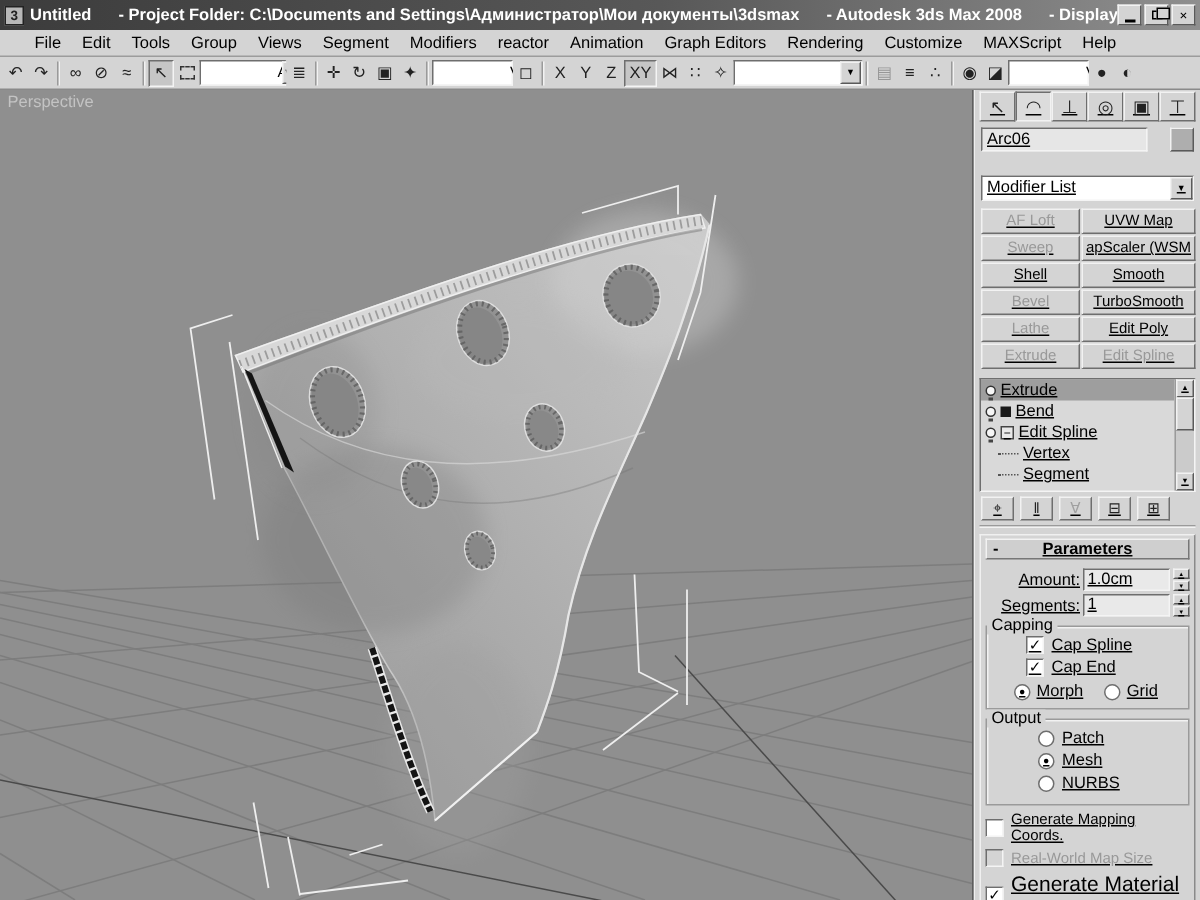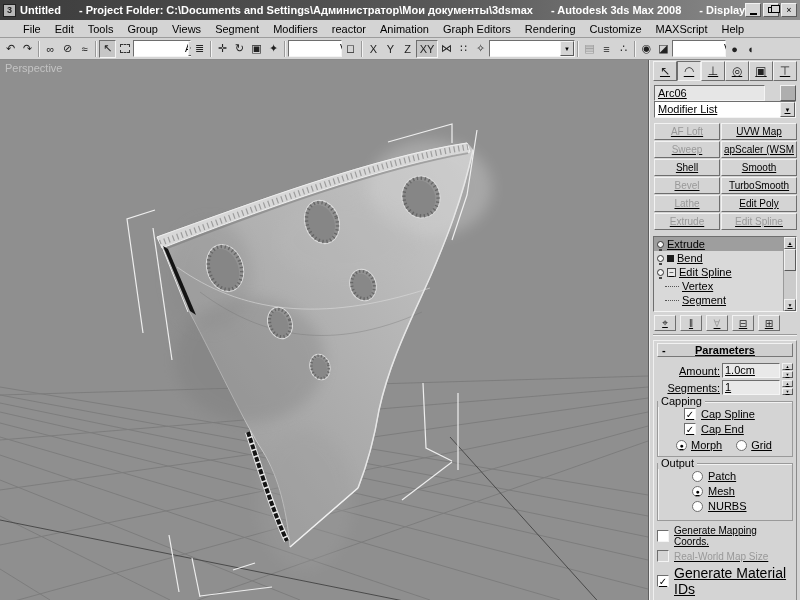--- a/index.html
+++ b/index.html
@@ -45,21 +45,21 @@
   .viewport { position:relative; width:649px; height:540px; background:#8f8f8f; border-right:1px solid #5e5e5e; }
   .vp-label { position:absolute; left:5px; top:2px; color:#c3c3c3; font-size:11px; z-index:5; }
   .viewport svg { display:block; }
 
   
   .cmdpanel { width:150px; height:540px; background:#d4d4d4; border-left:1px solid #f0f0f0; padding:1px 2px 0 3px; font-size:11px; }
   .tabs { display:flex; height:21px; margin-bottom:3px; }
   .tab { flex:1; height:20px; border:1px solid; border-color:#f2f2f2 #6e6e6e #6e6e6e #f2f2f2;
     display:flex; align-items:center; justify-content:center; font-size:12px; color:#222; background:#d4d4d4; }
   .tab.active { border-color:#6e6e6e #f2f2f2 #f2f2f2 #6e6e6e; background:#dcdcdc; }
-  .namerow { display:flex; gap:15px; margin:3px 1px 0 1px; }
+  .namerow { display:flex; gap:15px; margin:3px 1px 16px 1px; }
   .namefield { flex:1; height:16px; background:#e6e6e6; border:1px solid; border-color:#6e6e6e #f4f4f4 #f4f4f4 #6e6e6e; padding:1px 3px; }
   .colorswatch { width:16px; height:16px; background:#aeaeae; border:1px solid; border-color:#f2f2f2 #5a5a5a #5a5a5a #f2f2f2; }
   .modlist { display:flex; height:17px; margin:0 1px 5px 1px; background:#fff; border:1px solid; border-color:#6e6e6e #f4f4f4 #f4f4f4 #6e6e6e; }
   .modlist .cval { flex:1; padding:1px 3px; }
   .modlist .carr { width:15px; background:#d4d4d4; border:1px solid; border-color:#f2f2f2 #5a5a5a #5a5a5a #f2f2f2; font-size:6px; text-align:center; line-height:14px; }
 
   .btngrid { display:grid; grid-template-columns:66px 76px; grid-auto-rows:17px; gap:1px; margin:0 0 6px 1px; }
   .mbtn { border:1px solid; border-color:#f2f2f2 #6e6e6e #6e6e6e #f2f2f2; background:#d4d4d4;
     font-size:10px; display:flex; align-items:center; justify-content:center; overflow:hidden; white-space:nowrap; color:#000; }
   .mbtn.grayed { color:#999; }

